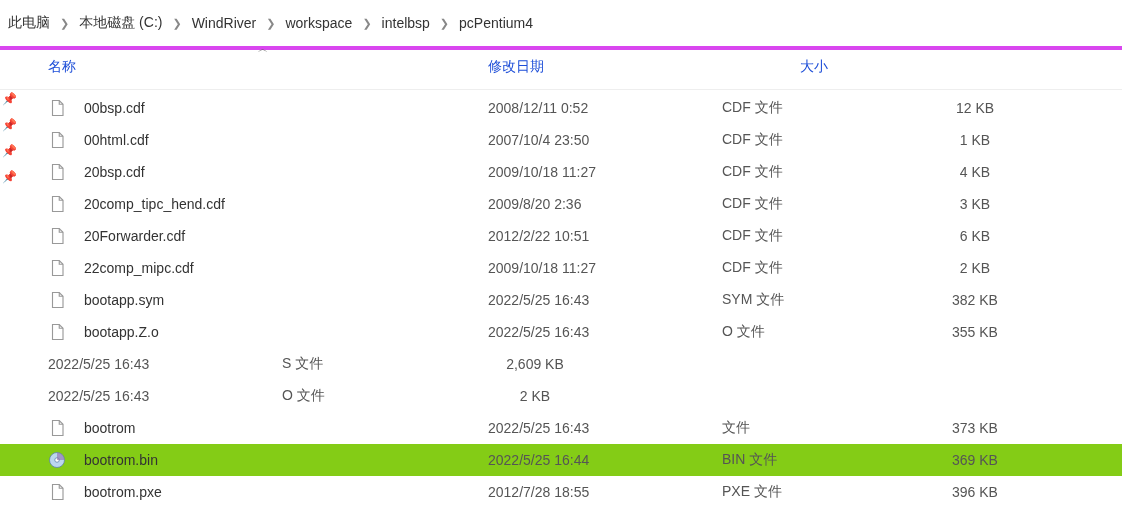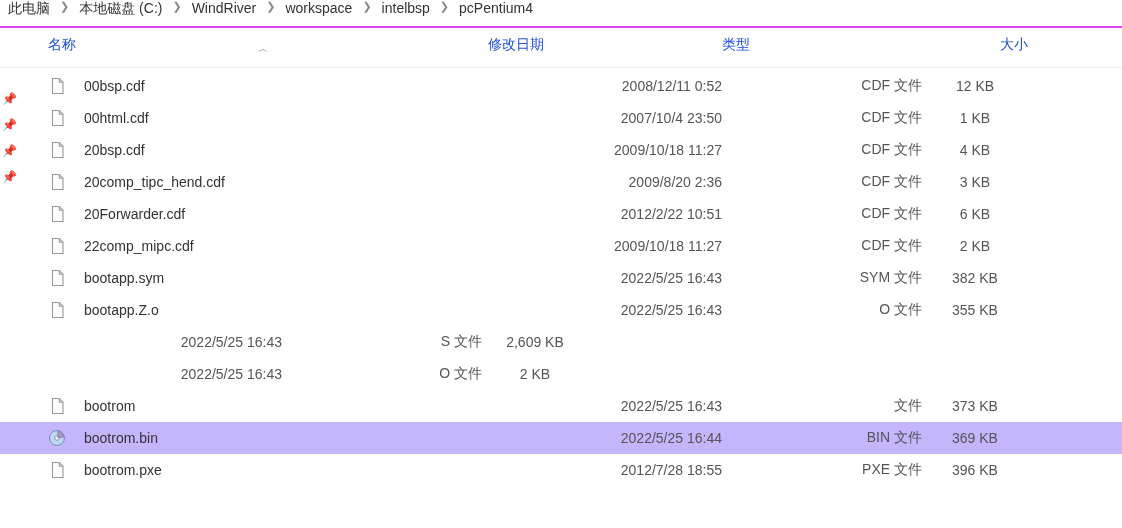--- a/index.html
+++ b/index.html
@@ -8,23 +8,24 @@
       font-size: 14px;
       color: #333;
       background: #fff;
       width: 1122px;
       height: 528px;
       overflow: hidden;
       position: relative;
     }
     .breadcrumb {
       display: flex;
-      height: 28px;
+      align-items: center;
+      height: 50px;
       padding: 0 4px;
-      border-bottom: 2px solid #d946ef;
+      border-bottom: 4px solid #d946ef;
       margin-bottom: 8px;
     }
     .crumb {
       padding: 0 4px;
       cursor: pointer;
       color: #333;
     }
     .crumb-sep {
       color: #888;
       padding: 0 6px;
@@ -45,27 +46,27 @@
     .file-list {
       padding-top: 2px;
     }
     .row {
       display: flex;
       align-items: center;
       height: 32px;
       padding-left: 48px;
       cursor: pointer;
     }
-    .row.selected { background: #c4b5fd; }
+    .row.selected { background: #84cc16; }
     .row .filename {
       display: flex;
       align-items: center;
       gap: 18px;
     }
-    .row .col-date, .row .col-type { color: #555; text-align: right; }
+    .row .col-date, .row .col-type { color: #555; }
     .row .col-size { color: #555; text-align: center; }
     .file-icon {
       width: 18px; height: 18px; flex: none;
       display: inline-flex; align-items:center; justify-content:center;
     }
     .file-icon svg { width: 18px; height: 18px; }
     .disc-icon svg { width: 20px; height: 20px; }
     .quickaccess-pins {
       position: absolute;
       left: 0;
@@ -103,21 +104,20 @@
   <span class="crumb">pcPentium4</span>
 </div>
 
 <div class="sort-arrow-top">︿</div>
 
 <div class="header-row">
   <div class="col-name">
     <span>名称</span>
   </div>
   <div class="col-date">修改日期</div>
-  <div class="col-type">类型</div>
   <div class="col-size">大小</div>
 </div>
 
 <div class="quickaccess-pins">
   <span class="pin">📌</span>
   <span class="pin">📌</span>
   <span class="pin">📌</span>
   <span class="pin">📌</span>
 </div>
 

